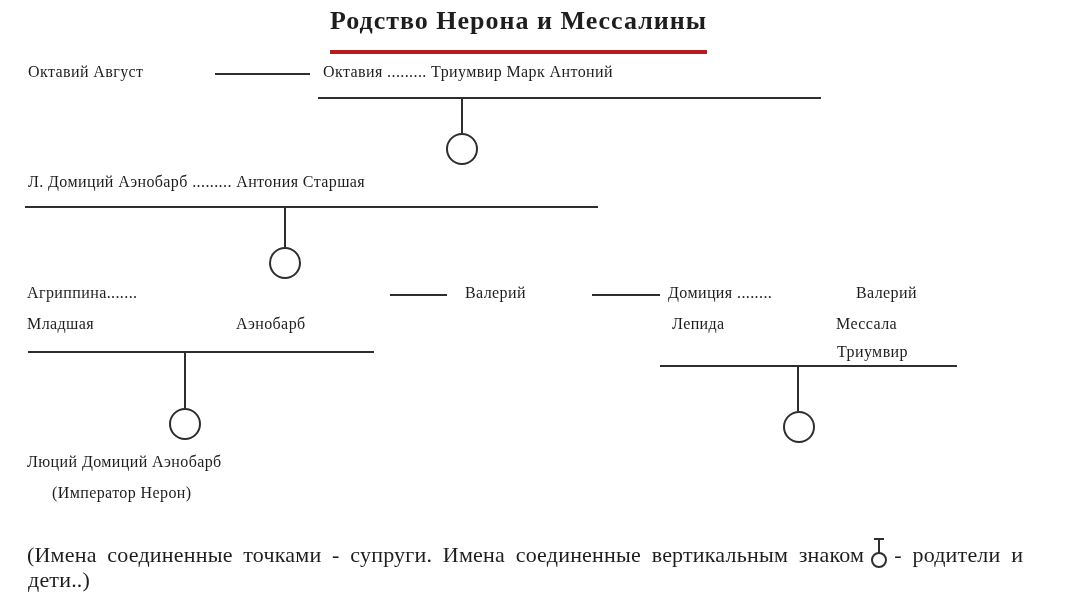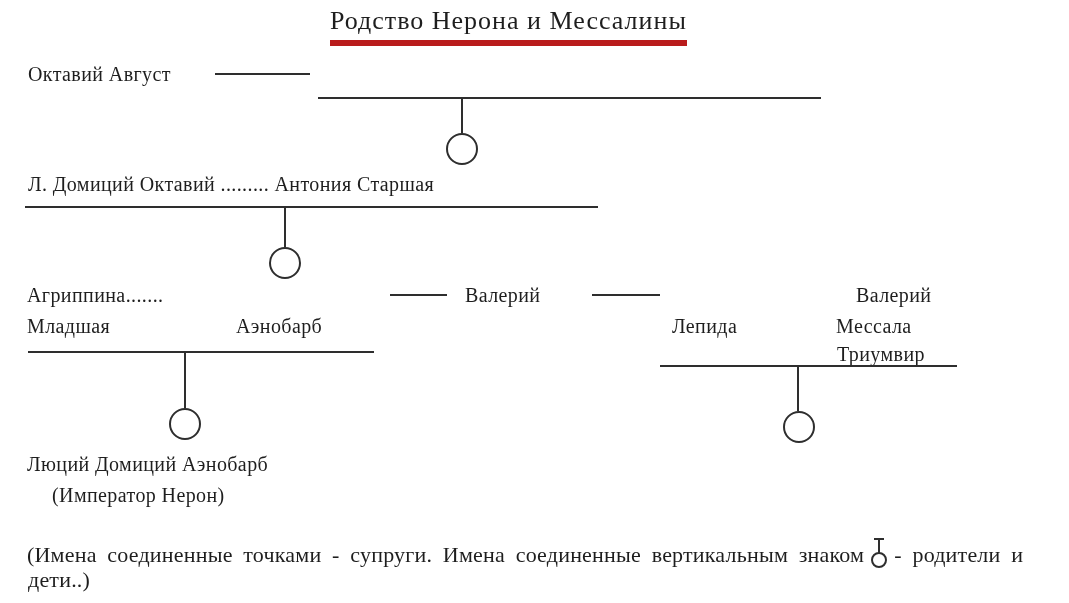--- a/index.html
+++ b/index.html
@@ -1,59 +1,61 @@
 <!DOCTYPE html>
 <html><head>
 <meta charset="utf-8">
 <style>
   * { margin:0; padding:0; box-sizing:border-box; }
   html,body { background:#ffffff; }
   .page {
     position:relative; width:1069px; height:603px; background:#ffffff;
     font-family:"Liberation Serif","DejaVu Serif",serif; color:#1e1e1e; overflow:hidden;
   }
-  .txt { position:absolute; font-size:20px; letter-spacing:0.4px; white-space:nowrap; line-height:1.1; }
+  .txt { position:absolute; font-size:16px; letter-spacing:0.4px; white-space:nowrap; line-height:1.1; }
   .title {
-    position:absolute; font-size:26px; font-weight:normal; letter-spacing:1px;
-    border-bottom:6px solid #b91c1c; padding-bottom:4px; white-space:nowrap;
+    position:absolute; font-size:26px; font-weight:bold; letter-spacing:1px;
+    border-bottom:4px solid #b91c1c; padding-bottom:14px; white-space:nowrap;
   }
   .hline { position:absolute; height:2px; background:#2e2e2e; }
   .vline { position:absolute; width:2px; background:#2e2e2e; }
   .circle { position:absolute; width:32px; height:32px; border:2px solid #2e2e2e; border-radius:50%; background:#fff; }
   .footer { position:absolute; font-size:22px; word-spacing:5px; letter-spacing:0.2px; white-space:nowrap; line-height:1.2; }
   .sym { display:inline-block; position:relative; width:20px; height:31px; vertical-align:-7px; margin:0 5px; }
   .sym .cap  { position:absolute; left:5px; top:0;  width:10px; height:2px; background:#2e2e2e; }
   .sym .stem { position:absolute; left:9px; top:0;  width:2px;  height:16px; background:#2e2e2e; }
   .sym .ball { position:absolute; left:2px; top:14px; width:16px; height:16px; border:2px solid #2e2e2e; border-radius:50%; background:#fff; }
 </style>
 </head>
 <body>
 
 <div class="page">
 
   <div class="title" style="left:330px; top:6px;">Родство Нерона и Мессалины</div>
 
   <div class="txt" style="left:28px; top:63px;">Октавий Август</div>
   <div class="hline" style="left:215px; top:73px; width:95px;"></div>
+  <div class="txt" style="left:323px; top:63px;">Октавия ......... Триумвир Марк Антоний</div>
   <div class="hline" style="left:318px; top:97px; width:503px;"></div>
   <div class="vline" style="left:461px; top:97px; height:36px;"></div>
   <div class="circle" style="left:446px; top:133px;"></div>
 
-  <div class="txt" style="left:28px; top:173px;">Л. Домиций Октавий ......... Антония Старшая</div>
+  <div class="txt" style="left:28px; top:173px;">Л. Домиций Аэнобарб ......... Антония Старшая</div>
   <div class="hline" style="left:25px; top:206px; width:573px;"></div>
   <div class="vline" style="left:284px; top:206px; height:41px;"></div>
   <div class="circle" style="left:269px; top:247px;"></div>
 
   <div class="txt" style="left:27px; top:284px;">Агриппина.......</div>
   <div class="txt" style="left:27px; top:315px;">Младшая</div>
   <div class="txt" style="left:236px; top:315px;">Аэнобарб</div>
   <div class="hline" style="left:390px; top:294px; width:57px;"></div>
   <div class="txt" style="left:465px; top:284px;">Валерий</div>
   <div class="hline" style="left:592px; top:294px; width:68px;"></div>
 
+  <div class="txt" style="left:668px; top:284px;">Домиция ........</div>
   <div class="txt" style="left:672px; top:315px;">Лепида</div>
   <div class="txt" style="left:856px; top:284px;">Валерий</div>
   <div class="txt" style="left:836px; top:315px;">Мессала</div>
   <div class="txt" style="left:837px; top:343px;">Триумвир</div>
 
   <div class="hline" style="left:28px; top:351px; width:346px;"></div>
   <div class="vline" style="left:184px; top:351px; height:57px;"></div>
   <div class="circle" style="left:169px; top:408px;"></div>
 
   <div class="hline" style="left:660px; top:365px; width:297px;"></div>

